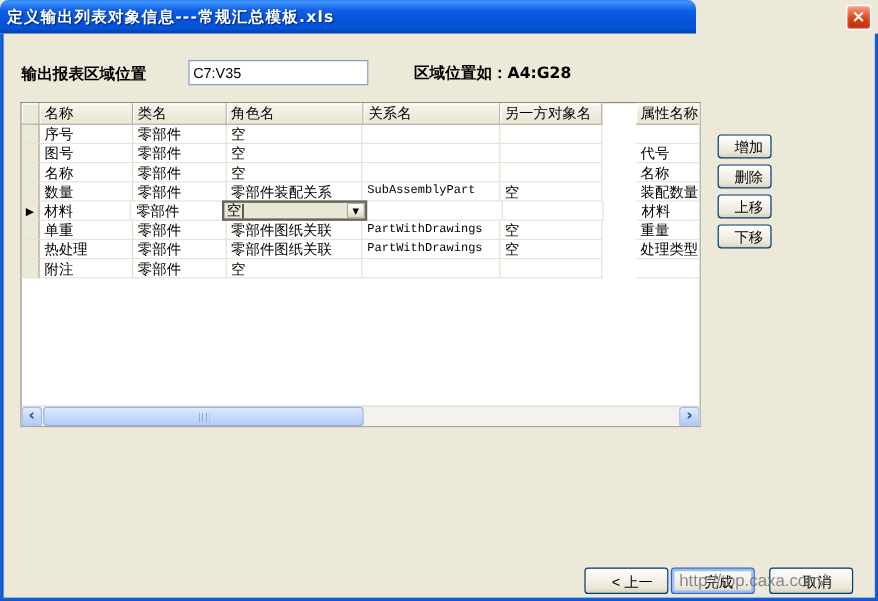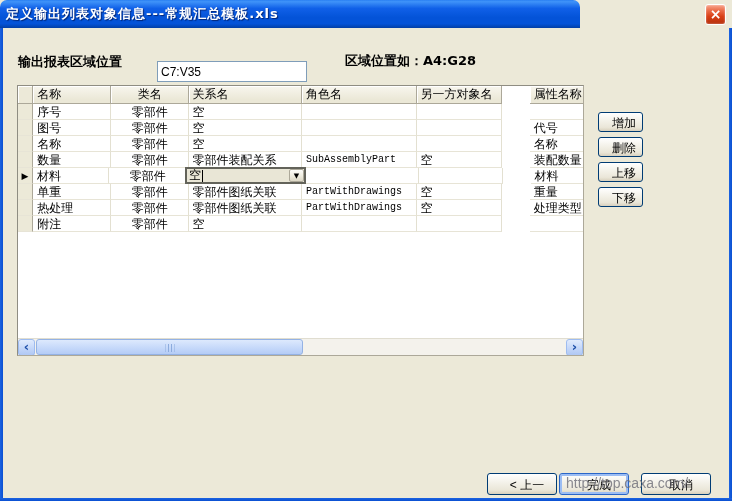--- a/index.html
+++ b/index.html
@@ -19,36 +19,36 @@
     border-radius:7px 7px 0 0; display:flex; align-items:center; padding:0 6px; z-index:6; }
   .title-text { color:#fff; font-weight:bold; font-size:13px; letter-spacing:1px;
     text-shadow:1px 1px 1px rgba(0,10,60,.65); white-space:nowrap; }
   .close-btn { position:absolute; right:6px; top:4px; width:21px; height:21px; border:1px solid #fff; border-radius:3px;
     background:linear-gradient(180deg,#f8a48c 0%,#ea6a47 30%,#d93f16 60%,#b5300c 100%);
     color:#fff; font-weight:bold; font-size:14px; line-height:18px; text-align:center; cursor:pointer;
     box-shadow:inset 0 0 2px rgba(255,255,255,.6); }
 
   
   .form-label { position:absolute; left:18px; top:53px; font-size:13px; font-weight:bold; color:#000; }
-  .area-input { position:absolute; left:157px; top:61px; width:150px; height:21px; border:1px solid #7f9db9;
+  .area-input { position:absolute; left:157px; top:50px; width:150px; height:21px; border:1px solid #7f9db9;
     background:#fff; font-family:"Liberation Sans",sans-serif; font-size:12px; padding:2px 3px; color:#000; }
   .area-hint { position:absolute; left:345px; top:52px; font-size:13px; font-weight:bold; color:#000; }
 
   
   .grid { position:absolute; left:17px; top:85px; width:567px; height:271px; background:#fff;
     border:1px solid #aca899; border-top-color:#8f8d82; border-left-color:#8f8d82; overflow:hidden; }
   .tr { display:flex; height:16px; }
   .tr.head { height:18px; }
   .td { height:100%; padding:1px 3px 0 4px; font-size:12px; color:#000; white-space:nowrap; overflow:hidden;
     border-right:1px solid #e3e0d1; border-bottom:1px solid #e7e4d6; line-height:14px; }
   .head .td { background:linear-gradient(180deg,#f8f6ee,#ebe8d7 80%);
     border-right:1px solid #aca899; border-bottom:1px solid #aca899; font-size:12px; line-height:15px;
     box-shadow:inset 1px 1px 0 #fff; }
   .td.c0 { width:16px; background:#ece9d8; border-right:1px solid #aca899; padding:0; text-align:center; }
-  .td.c1 { width:82px; } .td.c2 { width:82px;text-align:center; } .td.c3 { width:120px; }
+  .td.c1 { width:82px; } .td.c2 { width:82px; } .td.c3 { width:120px; }
   .td.c4 { width:121px; } .td.c5 { width:90px; } .td.c6 { width:56px; border-right:none;margin-left:28px; }
   .td.latin { font-family:"Liberation Mono","DejaVu Sans Mono",monospace; font-size:10px; }
   .rowarrow { color:#000; font-size:9px; line-height:15px; }
   .td.editing { padding:0; overflow:visible; }
 
   
   .combo { position:relative; width:121px; height:17px; margin:-1px 0 0 -1px; border:2px solid #63635a;
     background:#e9e6d6; display:flex; align-items:center; padding-left:2px; }
   .combo-text { font-size:12px; line-height:13px; }
   .caret { width:1px; height:12px; background:#000; margin-left:1px; }
@@ -103,22 +103,22 @@
 
   <span class="form-label">输出报表区域位置</span>
   <input class="area-input" value="C7:V35" style="">
   <span class="area-hint">区域位置如：A4:G28</span>
 
   <div class="grid">
     <div class="tr head">
       <div class="td c0"></div>
     <div class="td c1">名称</div>
         <div class="td c2">类名</div>
+        <div class="td c4">角色名</div>
         <div class="td c3">关系名</div>
-        <div class="td c4">角色名</div>
         <div class="td c5">另一方对象名</div>
         <div class="td c6">属性名称</div>
       </div>
     <div>
         <div class="tr">
           <div class="td c0"></div>
           <div class="td c1">序号</div>
           <div class="td c2">零部件</div>
           <div class="td c3">空</div>
           <div class="td c4"></div>

